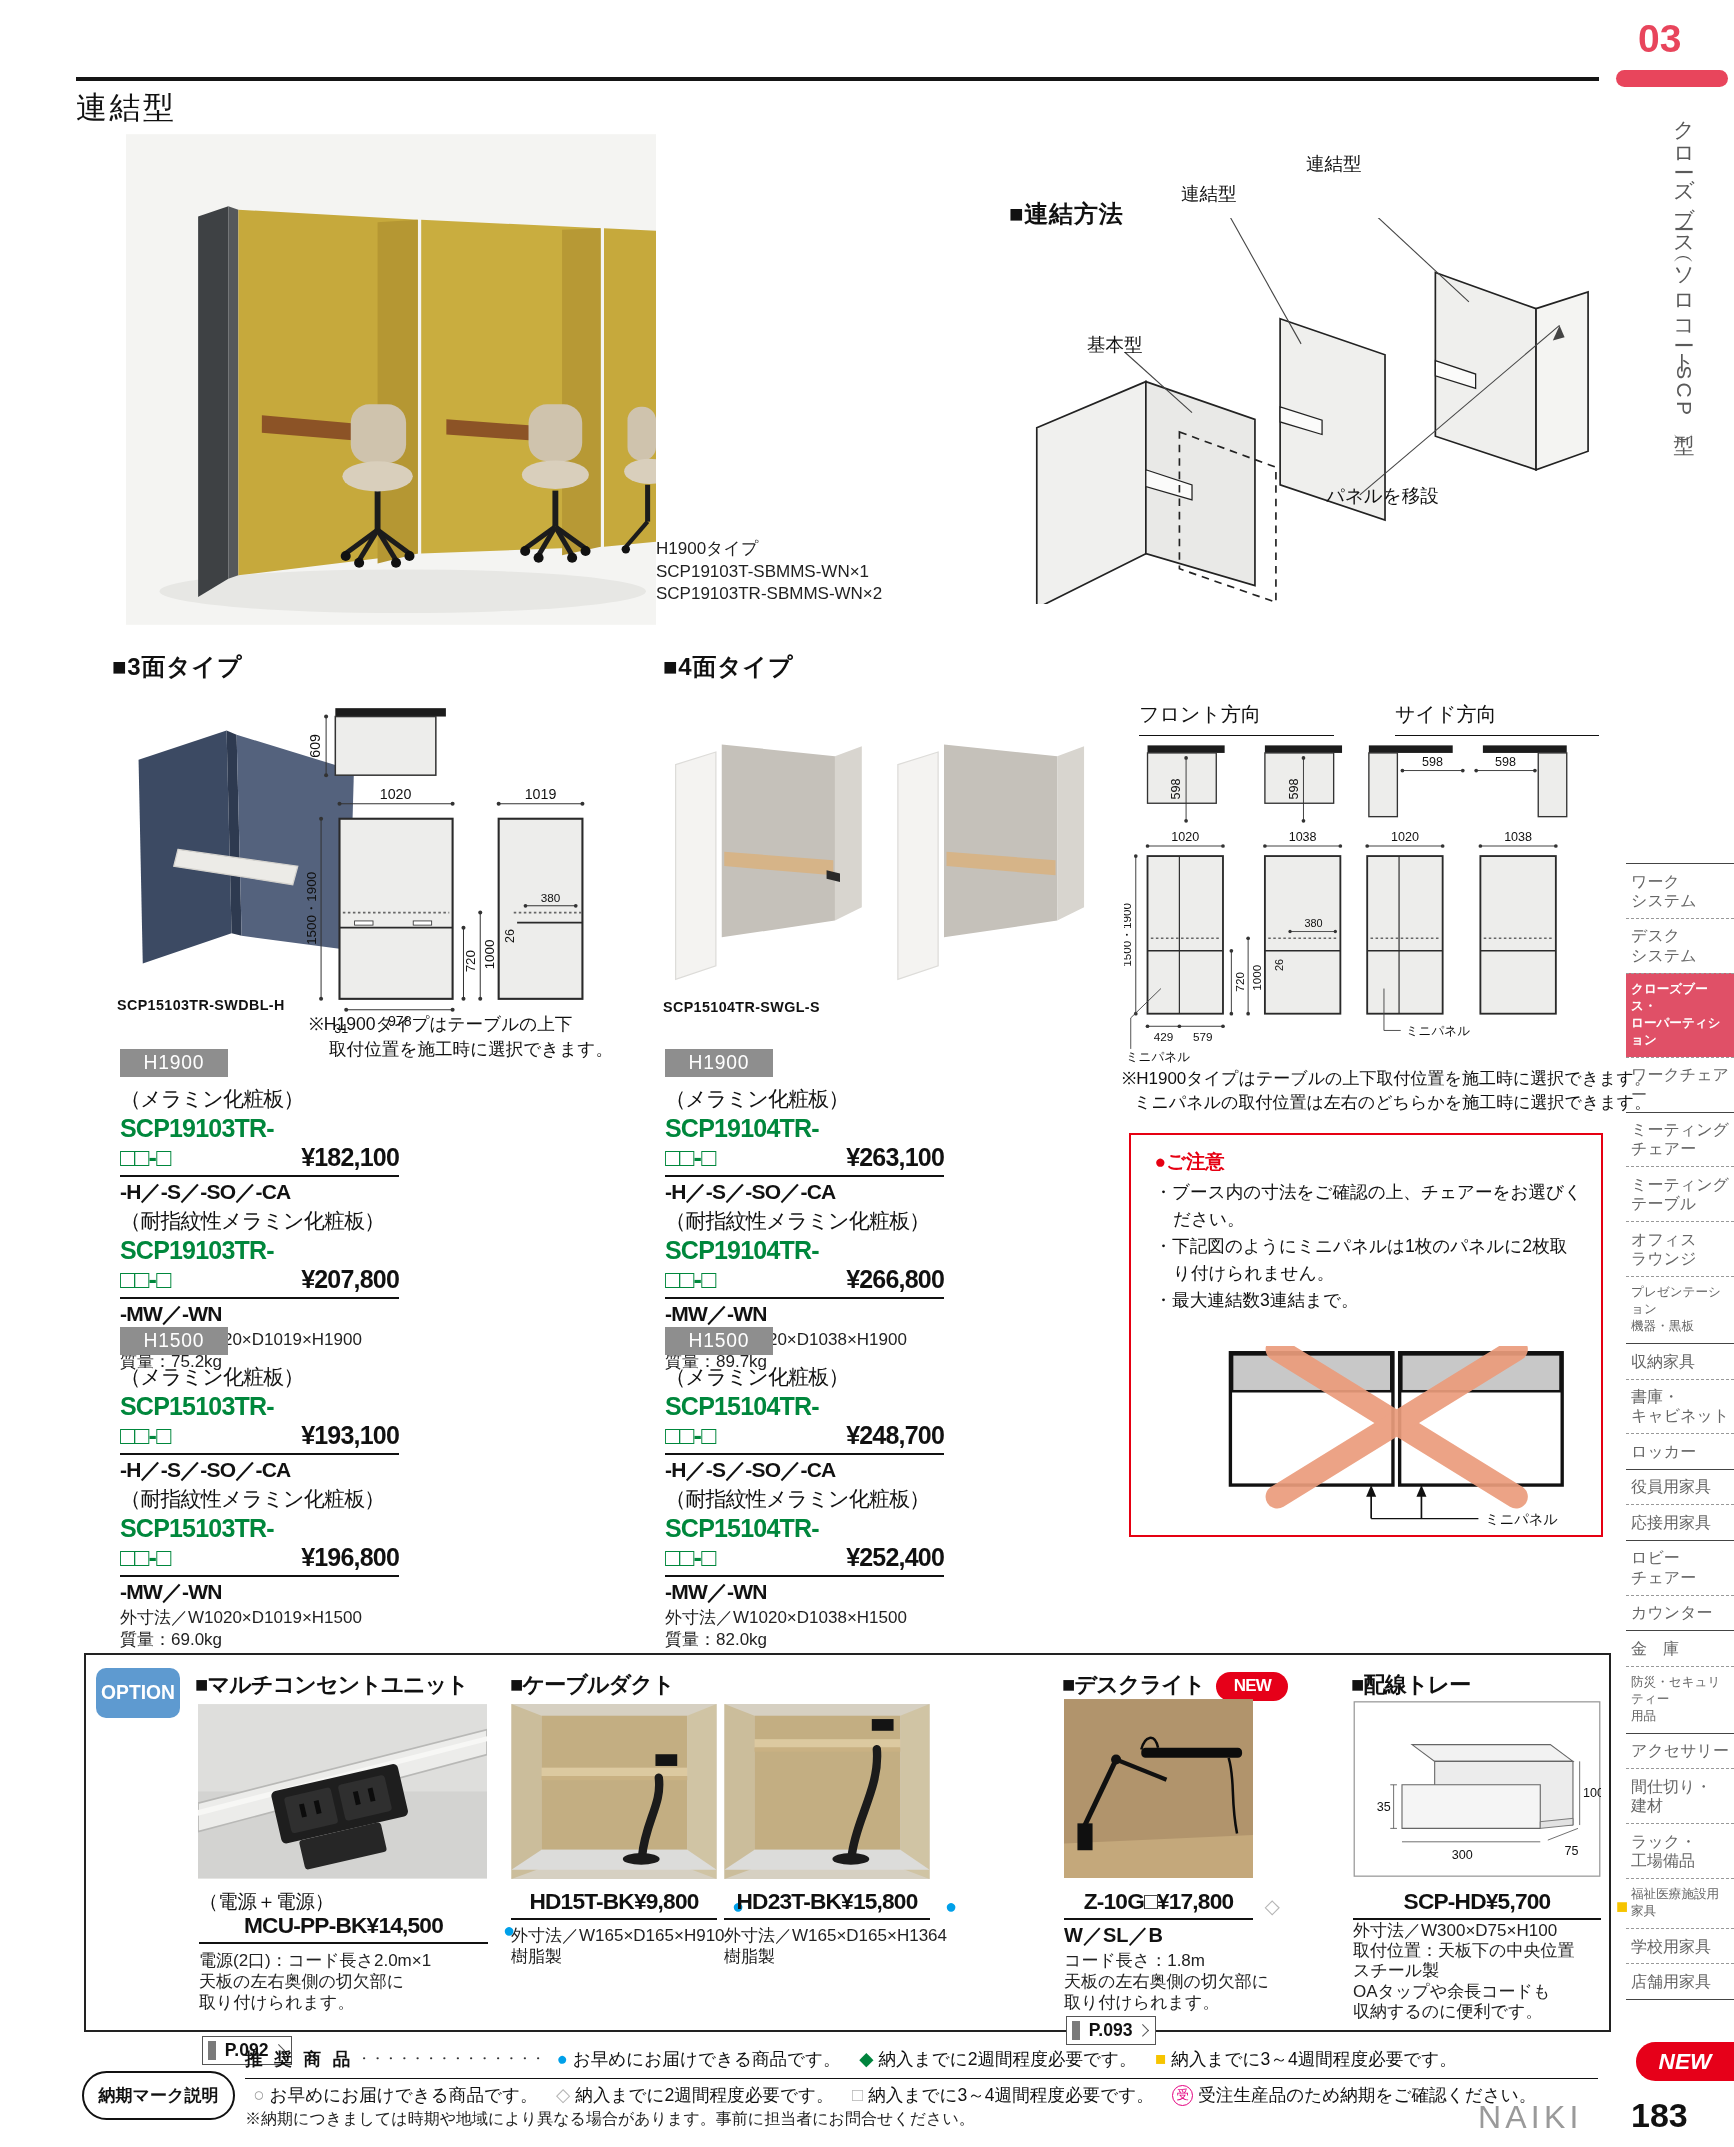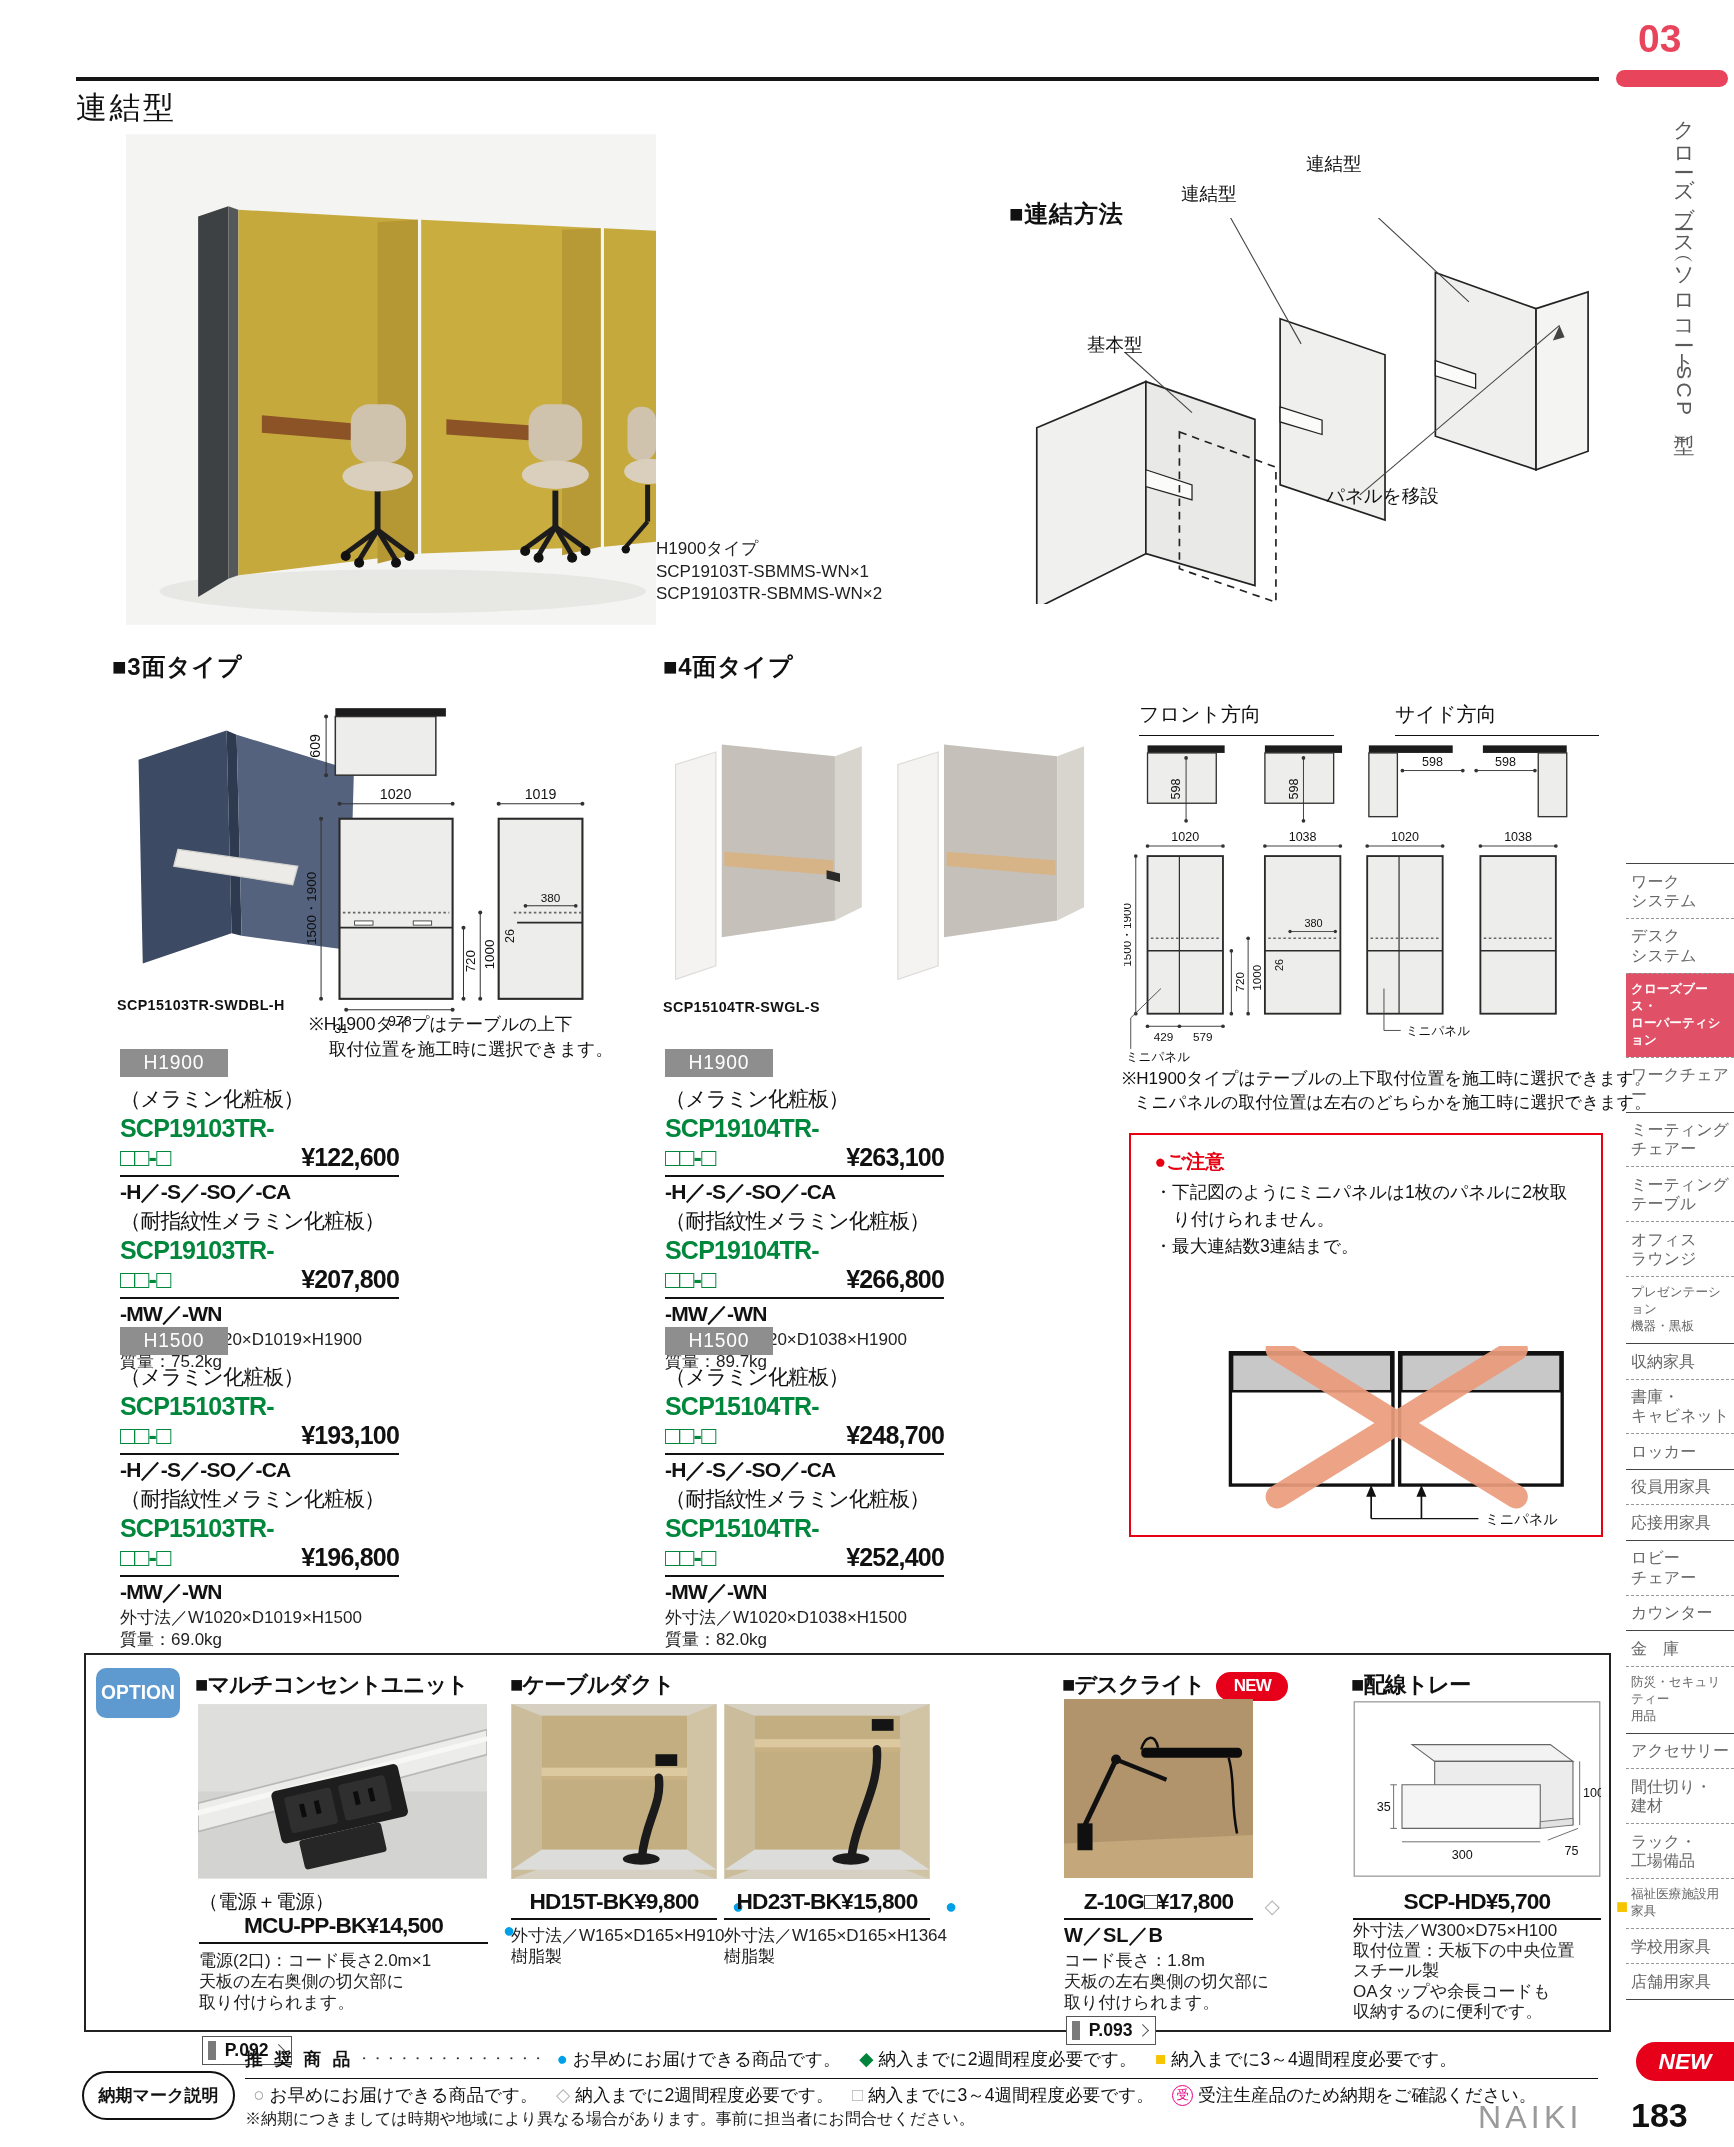--- a/index.html
+++ b/index.html
@@ -259,21 +259,21 @@
   </svg>
 </div>
 <div class="abs note" style="left:309px;top:1012px">※H1900タイプはテーブルの上下</div>
 <div class="abs note" style="left:329px;top:1037px">取付位置を施工時に選択できます。</div>
 
 <div class="abs pblock" style="left:120px;top:1049px">
   <div class="hbadge">H1900</div>
   <div class="mat">（メラミン化粧板）</div>
   <div class="code-row">
       <span class="code">SCP19103TR-□□-□</span>
-      <span class="price">¥122,600</span>
+      <span class="price">¥182,100</span>
     </div>
   <div class="variants">-H／-S／-SO／-CA</div>
   <div class="mat">（耐指紋性メラミン化粧板）</div>
   <div class="code-row">
       <span class="code">SCP19103TR-□□-□</span>
       <span class="price">¥207,800</span>
     </div>
   <div class="variants">-MW／-WN</div>
   <div class="spec">外寸法／W1020×D1019×H1900</div>
   <div class="spec">質量：75.2kg</div>
@@ -464,20 +464,21 @@
     <polyline points="310,300 310,350 330,350" fill="none" stroke="#444" stroke-width="1.1"></polyline>
     <text font-size="15" x="336" y="356">ミニパネル</text>
   </svg>
 </div>
 <div class="abs" style="left:1122px;top:1066px;font-size:17px">※H1900タイプはテーブルの上下取付位置を施工時に選択できます。</div>
 <div class="abs" style="left:1134px;top:1091px;font-size:17px">ミニパネルの取付位置は左右のどちらかを施工時に選択できます。</div>
 
 <div class="abs caution">
   <div class="caution-title">●ご注意</div>
   <div class="caution-body">
+    <div>・ブース内の寸法をご確認の上、チェアーをお選びください。</div>
     <div>・下記図のようにミニパネルは1枚のパネルに2枚取り付けられません。</div>
     <div>・最大連結数3連結まで。</div>
   </div>
   <svg style="position:absolute;left:96px;top:211px" width="352" height="186" viewBox="0 0 420 222">
     <g stroke="#111" stroke-width="4" fill="#fff">
       <rect x="4" y="8" width="194" height="158"></rect>
       <rect x="206" y="8" width="194" height="158"></rect>
     </g>
     <rect x="6" y="10" width="190" height="44" fill="#c8c8c8" stroke="#111" stroke-width="3"></rect>
     <rect x="208" y="10" width="190" height="44" fill="#c8c8c8" stroke="#111" stroke-width="3"></rect>

